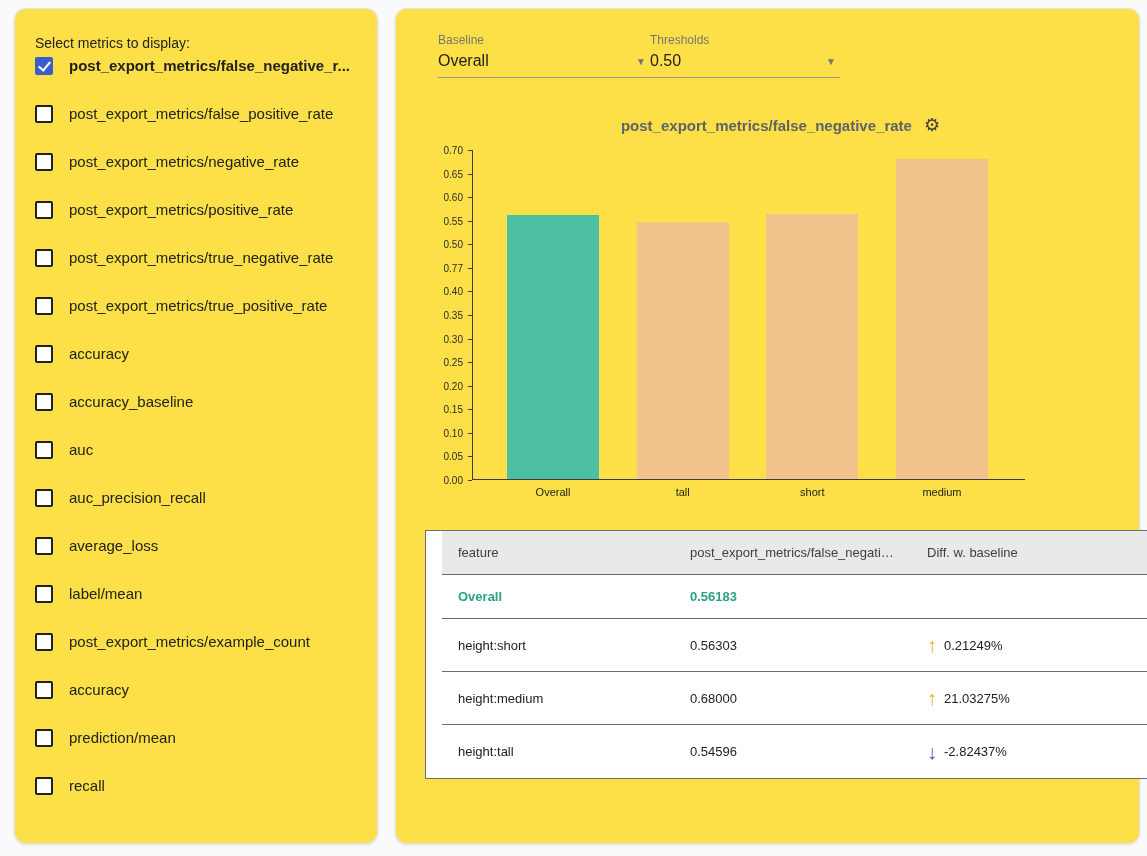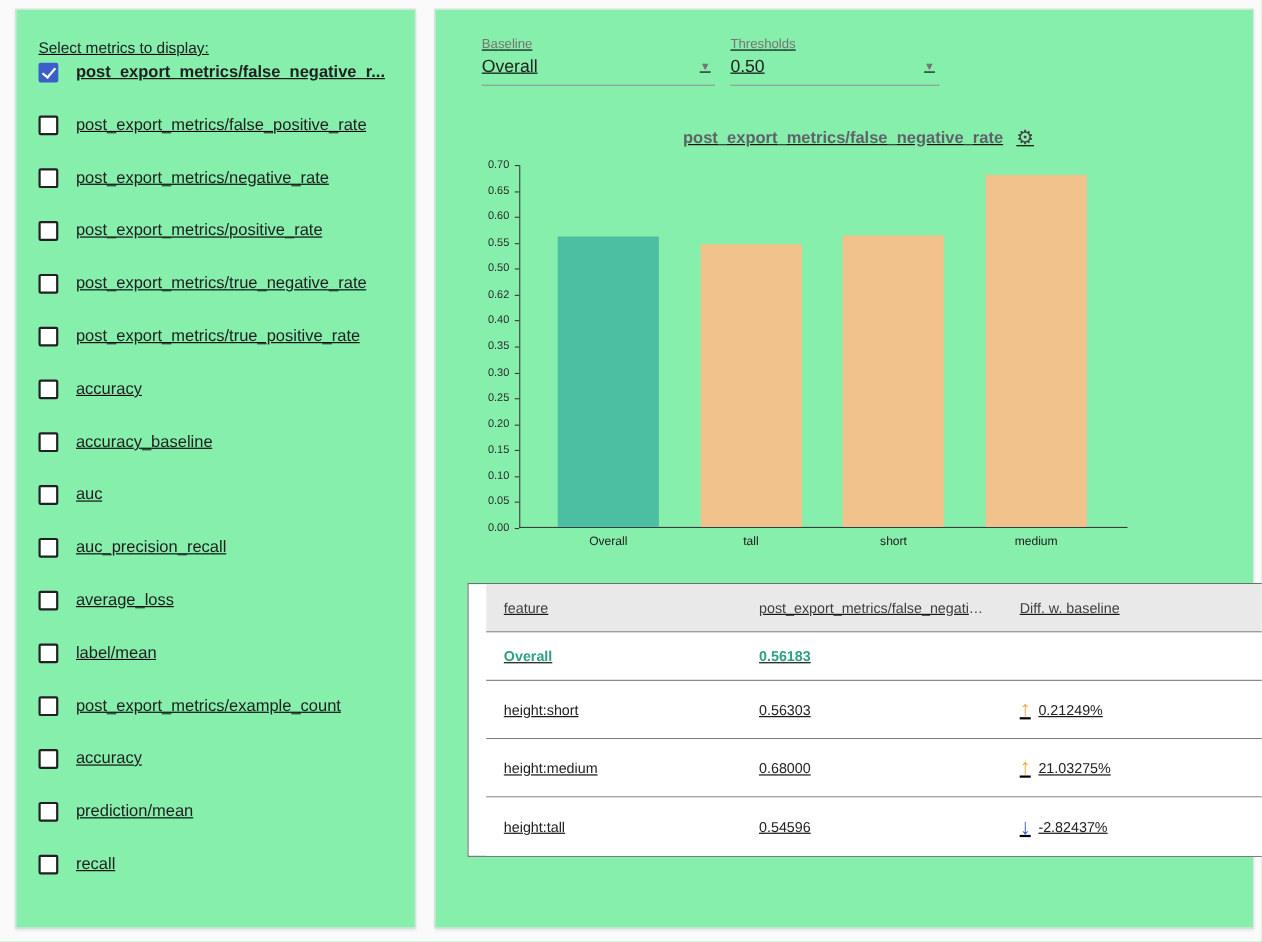--- a/index.html
+++ b/index.html
@@ -5,25 +5,24 @@
   * { margin:0; padding:0; box-sizing:border-box; }
   html,body { width:1147px; height:856px; }
   body {
     background:#fafafa;
     font-family:"Liberation Sans", sans-serif;
     position:relative;
     overflow:hidden;
   }
   .card {
     position:absolute;
-    background:#86efac;
+    background:#fde047;
     border:1px solid #e2e2e2;
-    border-radius:0;
+    border-radius:12px;
     box-shadow:0 1px 3px rgba(0,0,0,0.10);
-    text-decoration:underline;
   }
   
   #left-card { left:14px; top:8px; width:364px; height:836px; padding:26px 20px 10px 20px; overflow:hidden; }
   .panel-title { font-size:14px; color:#212121; margin-bottom:6px; }
   .metric-item { display:flex; align-items:flex-start; height:48px; cursor:pointer; }
   .checkbox {
     width:18px; height:18px; flex:none;
     border:2px solid #212121; border-radius:2px;
     margin-right:16px; position:relative; background:#fff;
   }
@@ -35,21 +34,21 @@
     transform:rotate(40deg);
   }
   .metric-label {
     font-size:15px; color:#212121;
     white-space:nowrap; overflow:hidden; text-overflow:ellipsis;
   }
   .metric-item.selected .metric-label { font-weight:bold; }
 
   
   #right-card { left:395px; top:8px; width:745px; height:836px; padding:20px 16px 0 16px; }
-  .controls { display:flex; gap:14px; margin-left:26px; margin-top:4px; }
+  .controls { display:flex; margin-left:26px; margin-top:4px; }
   .control-label { font-size:12px; color:#757575; margin-bottom:3px; }
   .select {
     display:flex; justify-content:space-between; align-items:flex-end;
     border-bottom:1px solid #949494;
     padding:2px 4px 7px 0;
     font-size:16px; color:#212121; cursor:pointer;
   }
   #baseline-select { width:212px; }
   #thresholds-select { width:190px; }
   .select .arrow { color:#757575; font-size:10px; padding-bottom:3px; }
@@ -249,21 +248,21 @@
   </div>
       <div class="ytick" style="top: 173px;">
     <span class="ytick-label">0.35</span>
     <span class="ytick-mark"></span>
   </div>
       <div class="ytick" style="top: 149.429px;">
     <span class="ytick-label">0.40</span>
     <span class="ytick-mark"></span>
   </div>
       <div class="ytick" style="top: 125.857px;">
-    <span class="ytick-label">0.62</span>
+    <span class="ytick-label">0.77</span>
     <span class="ytick-mark"></span>
   </div>
       <div class="ytick" style="top: 102.286px;">
     <span class="ytick-label">0.50</span>
     <span class="ytick-mark"></span>
   </div>
       <div class="ytick" style="top: 78.7143px;">
     <span class="ytick-label">0.55</span>
     <span class="ytick-mark"></span>
   </div>

